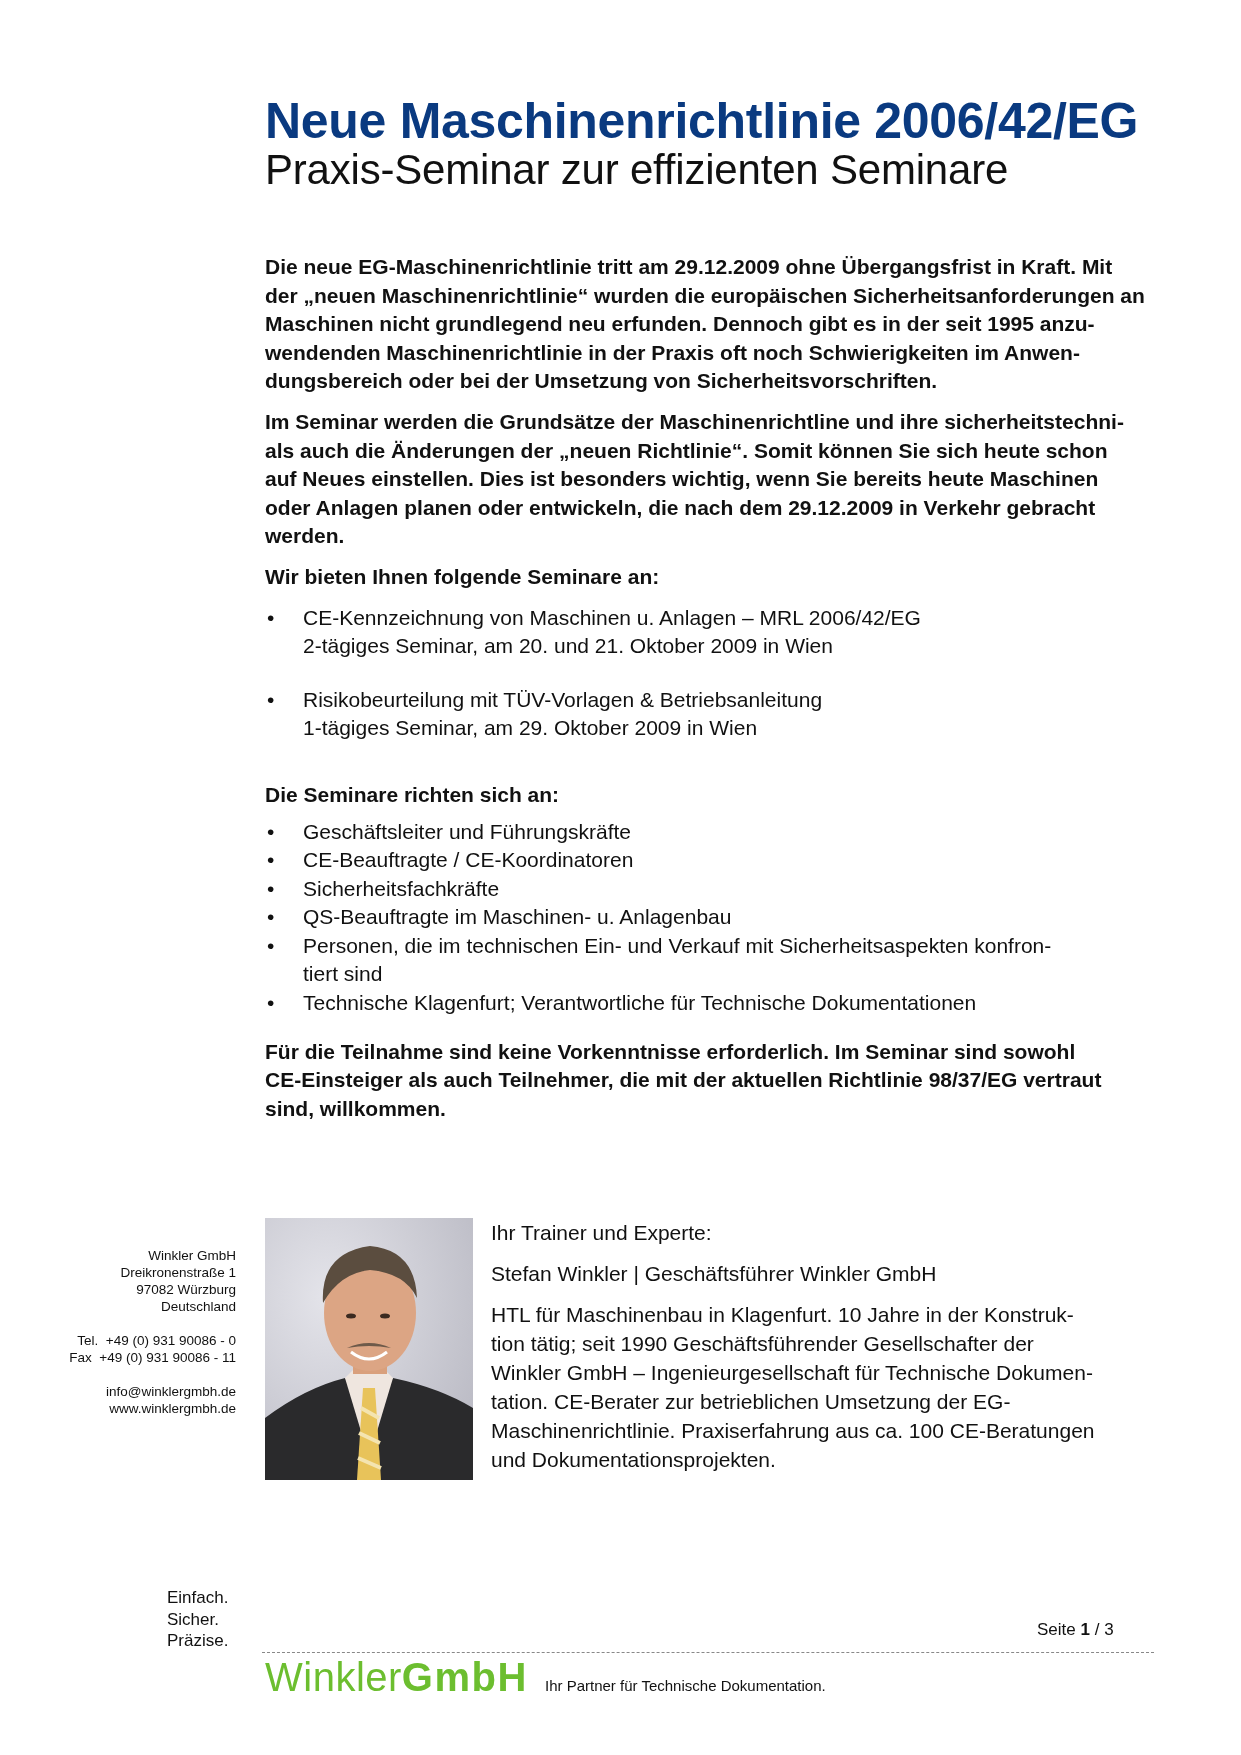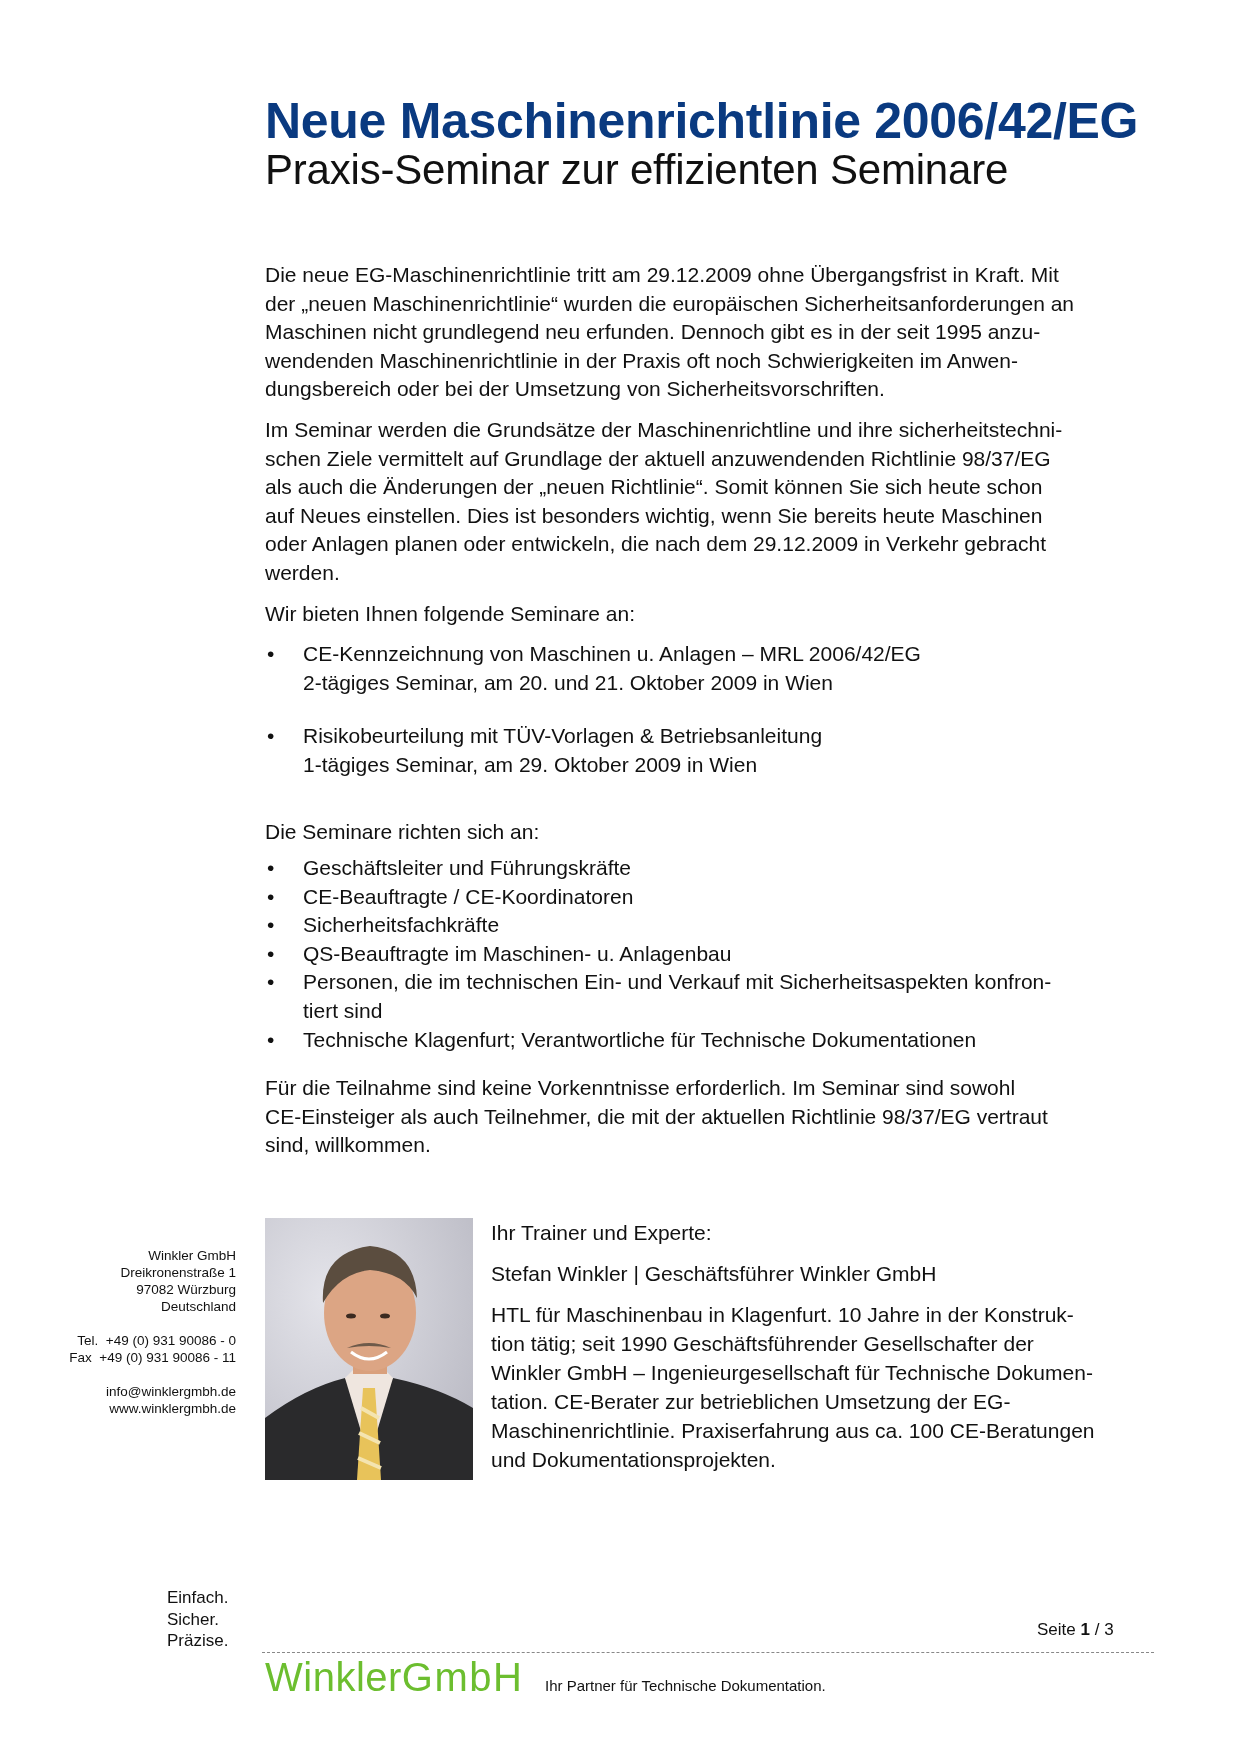--- a/index.html
+++ b/index.html
@@ -2,56 +2,55 @@
 <html><head>
   <meta charset="utf-8">
   <style>
     html, body { margin: 0; padding: 0; background: #ffffff; }
     body { width: 1241px; height: 1755px; position: relative; overflow: hidden;
            font-family: "Liberation Sans", sans-serif; color: #111; }
     .abs { position: absolute; }
     .title { left: 265px; top: 92px; font-size: 50px; font-weight: bold; color: #0a3a80; letter-spacing: -0.3px; white-space: nowrap; }
     .subtitle { left: 265px; top: 146px; font-size: 42px; color: #111; white-space: nowrap; letter-spacing: -0.2px; }
     .body { left: 265px; top: 253px; width: 900px; font-size: 21px; line-height: 28.6px; }
-    .body p { margin: 8px 0 12px 0; }
+    .body p { margin: 0 0 12px 0; font-weight: bold; }
     .line { display: block; white-space: nowrap; }
     ul.bul { list-style: none; margin: 0; padding: 0; }
     ul.bul li { position: relative; padding-left: 38px; }
     ul.bul li .dot { position: absolute; left: 2px; top: 0; }
     .seminar { margin-bottom: 25px; }
     .sidebar { right: 1005px; left: auto; top: 1247px; text-align: right; font-size: 13.5px; line-height: 17px; width: 200px; right: auto; left: 36px; }
     .sidebar .gap { height: 17px; }
     .photo { left: 265px; top: 1218px; width: 208px; height: 262px; overflow: hidden; background: linear-gradient(135deg, #d8d8dc 0%, #cfcfd6 60%, #bdbdc6 100%); }
     .trainer { left: 491px; top: 1218px; width: 680px; font-size: 21px; line-height: 29px; }
     .trainer p { margin: 0 0 12px 0; }
     .slogan { left: 167px; top: 1587px; font-size: 17px; line-height: 21.5px; }
     .page-num { left: 1037px; top: 1620px; font-size: 17px; white-space: nowrap; }
     .rule { left: 262px; top: 1652px; width: 892px; border-top: 1px dashed #888; height: 0; }
     .logo { left: 265px; top: 1655px; font-size: 40px; color: #6cbe2f; white-space: nowrap; letter-spacing: 0.5px; }
     .logo b { font-weight: normal; }
-    .logo span.light { font-weight: normal; letter-spacing: 1.5px; margin-top: 18px; }
+    .logo span.light { font-weight: bold; letter-spacing: 1.5px; margin-top: 18px; }
     .tagline { left: 545px; top: 1677px; font-size: 15px; white-space: nowrap; }
   </style>
 </head>
 <body>
 
 <div class="abs title">Neue Maschinenrichtlinie 2006/42/EG</div>
 <div class="abs subtitle">Praxis-Seminar zur effizienten Seminare</div>
 
 <div class="abs body">
   <p>
     <span class="line">Die neue EG-Maschinenrichtlinie tritt am 29.12.2009 ohne Übergangsfrist in Kraft. Mit</span>
     <span class="line">der „neuen Maschinenrichtlinie“ wurden die europäischen Sicherheitsanforderungen an</span>
     <span class="line">Maschinen nicht grundlegend neu erfunden. Dennoch gibt es in der seit 1995 anzu-</span>
     <span class="line">wendenden Maschinenrichtlinie in der Praxis oft noch Schwierigkeiten im Anwen-</span>
     <span class="line">dungsbereich oder bei der Umsetzung von Sicherheitsvorschriften.</span>
   </p>
   <p>
     <span class="line">Im Seminar werden die Grundsätze der Maschinenrichtline und ihre sicherheitstechni-</span>
-    <span class="line">schen Ziele vermittelt auf Grundlage der aktuell anzuwendenden Richtlinie 98/37/EG</span>
     <span class="line">als auch die Änderungen der „neuen Richtlinie“. Somit können Sie sich heute schon</span>
     <span class="line">auf Neues einstellen. Dies ist besonders wichtig, wenn Sie bereits heute Maschinen</span>
     <span class="line">oder Anlagen planen oder entwickeln, die nach dem 29.12.2009 in Verkehr gebracht</span>
     <span class="line">werden.</span>
   </p>
   <p>Wir bieten Ihnen folgende Seminare an:</p>
   <ul class="bul" style="margin-bottom:38px;">
     <li class="seminar">
       <span class="dot">•</span>
       <span class="line">CE-Kennzeichnung von Maschinen u. Anlagen – MRL 2006/42/EG</span>

